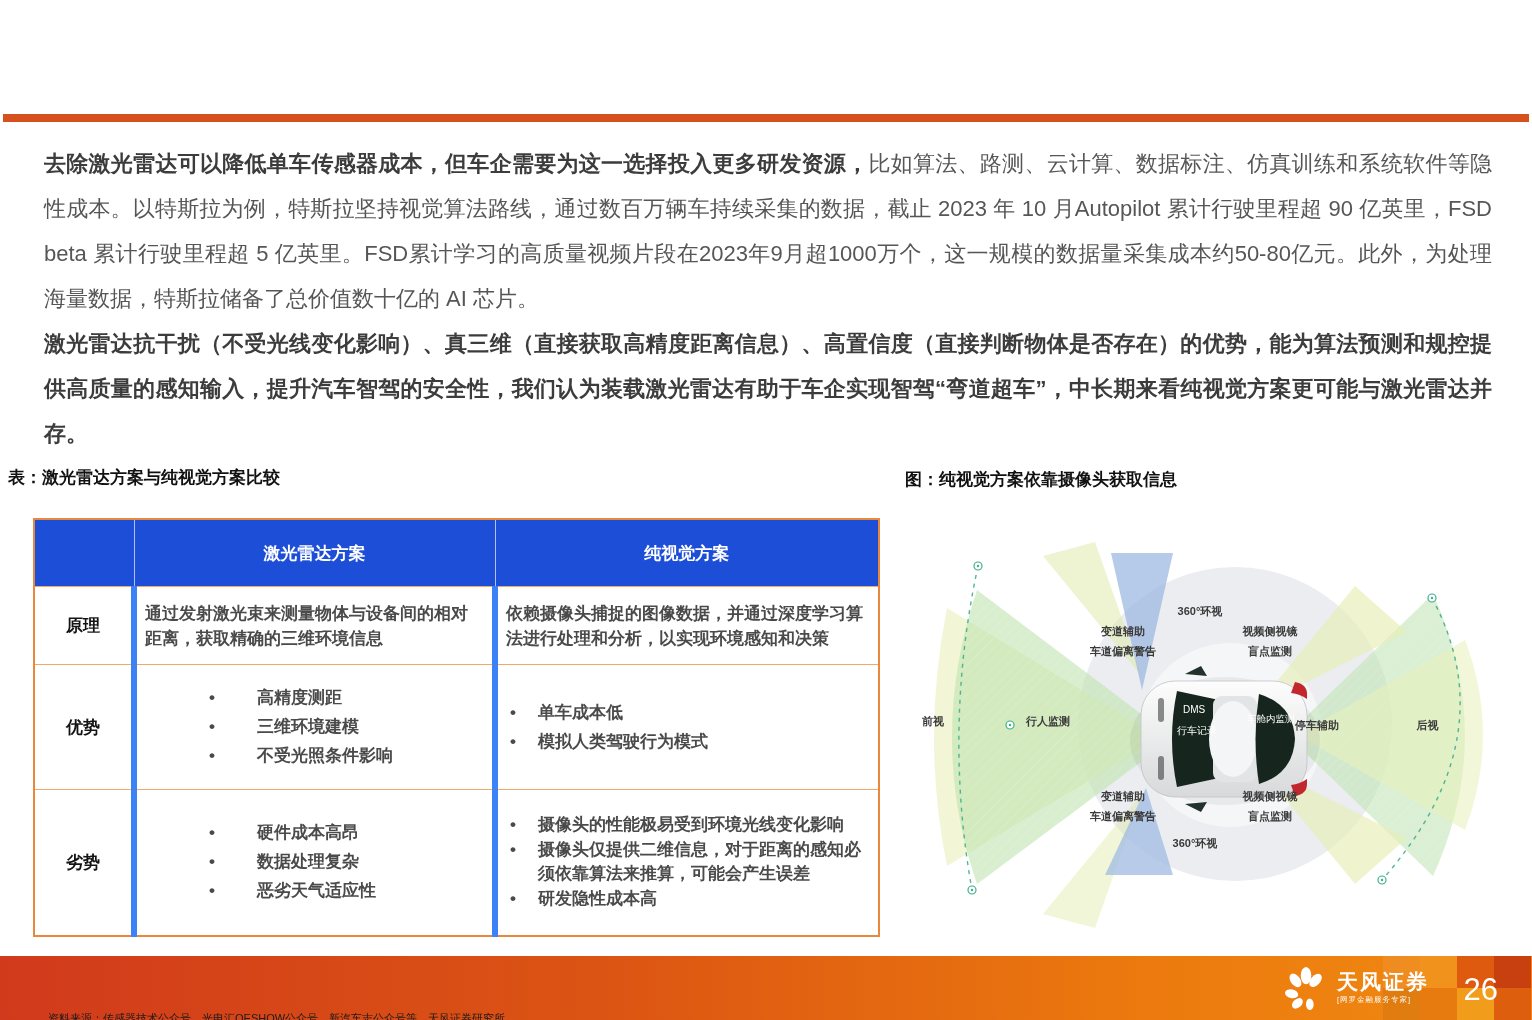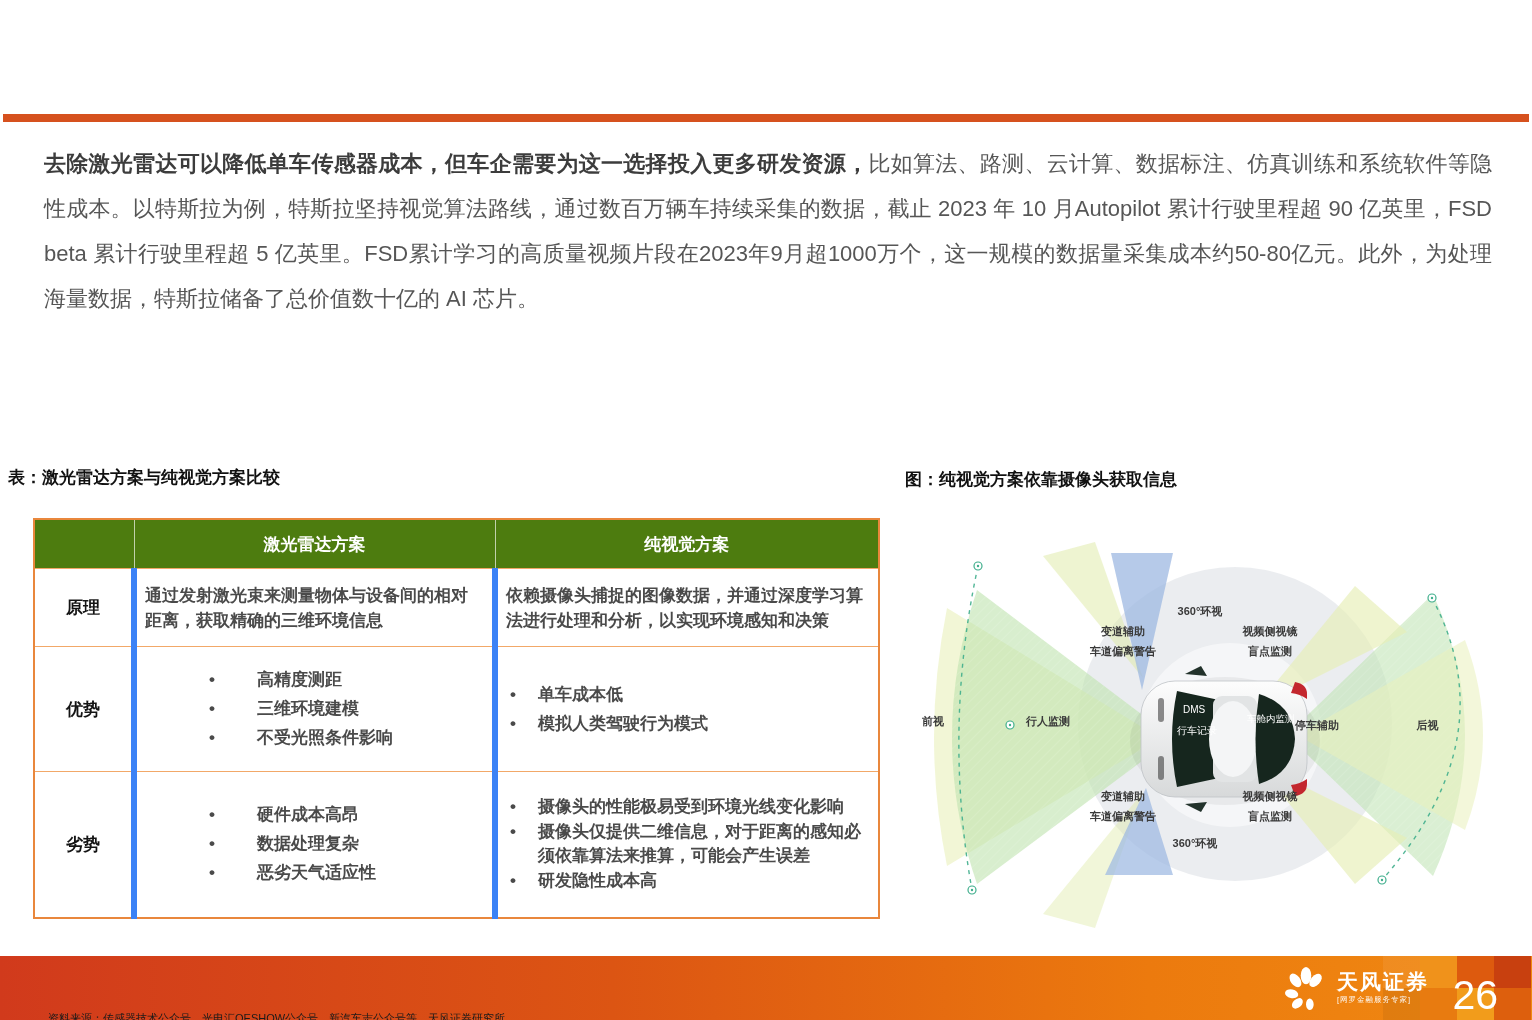--- a/index.html
+++ b/index.html
@@ -10,21 +10,21 @@
   .divider{position:absolute;left:3px;right:3px;top:114px;height:8px;background:#D6511E;}
 
   .bodytext{position:absolute;left:44px;top:141px;width:1448px;font-size:22px;line-height:45px;text-align:justify;color:#565656;}
   .bodytext p{margin:0;}
   .bodytext .lead{color:#3c3c3c;font-weight:bold;}
   .bodytext .boldpara{color:#3c3c3c;font-weight:bold;}
 
   .caption{position:absolute;font-size:17px;font-weight:bold;color:#111;white-space:nowrap;}
 
   table.cmp{position:absolute;left:33px;top:518px;width:845px;border-collapse:collapse;table-layout:fixed;border:2px solid #E9873C;}
-  .cmp th{background:#4d7c0f;color:#fff;font-size:17px;font-weight:bold;height:42px;border-left:1px solid rgba(255,255,255,.65);padding:3px;text-align:center;margin-top:16px;}
+  .cmp th{background:#1d4ed8;color:#fff;font-size:17px;font-weight:bold;height:42px;border-left:1px solid rgba(255,255,255,.65);padding:12px;text-align:center;margin-top:16px;}
   .cmp th:first-child{border-left:none;}
   .cmp td{font-size:17px;font-weight:bold;color:#4a4a4a;vertical-align:middle;border-top:1px solid #F2A868;border-left:6px solid #3b82f6;padding:6px 8px;}
   .cmp td.rowlab{border-left:none;text-align:center;color:#141414;}
   .cmp td.txt{line-height:25px;}
   ul.blts{list-style:none;margin:0;padding:0;}
   .blts li{position:relative;line-height:24px;margin:1px 0;}
   .blts li::before{content:"•";position:absolute;color:#4a4a4a;}
   .blts.wide li{padding-left:112px;}
   .blts.wide li::before{left:64px;}
   .blts.narrow li{padding-left:32px;}
@@ -36,31 +36,32 @@
   .dlabel{position:absolute;font-size:11px;font-weight:bold;color:#3a3a3a;text-align:center;line-height:20px;}
   .car-label{position:absolute;font-size:10px;font-weight:normal;color:#ffffff;text-align:left;line-height:12px;white-space:nowrap;}
 
   .footer{position:absolute;left:0;top:956px;width:1532px;height:64px;background:linear-gradient(90deg,#D13A1C 0%,#DC5513 40%,#EC7A0E 75%,#F08A12 100%);}
   .tile{position:absolute;width:37px;height:32px;}
   .source{position:absolute;left:48px;top:8px;font-size:11px;color:#1a1a1a;white-space:nowrap;margin-top:47px;}
   .logo{position:absolute;left:1283px;top:10px;display:flex;align-items:flex-start;}
   .logo .brandcol{margin-left:8px;margin-top:4px;}
   .brand-name{font-size:21px;font-weight:bold;color:#ffffff;letter-spacing:2px;line-height:24px;}
   .brand-tag{font-size:7.5px;color:#ffffff;letter-spacing:1px;opacity:.95;margin-top:1px;}
-  .pagenum{position:absolute;right:34px;top:16px;font-size:41px;color:#ffffff;}
+  .pagenum{position:absolute;right:34px;top:16px;font-size:31px;color:#ffffff;}
 </style>
 </head>
 <body>
 
 <div id="slide">
 
   <div class="divider"></div>
 
   <div class="bodytext">
     <p><span class="lead">去除激光雷达可以降低单车传感器成本，但车企需要为这一选择投入更多研发资源，</span><span>比如算法、路测、云计算、数据标注、仿真训练和系统软件等隐性成本。以特斯拉为例，特斯拉坚持视觉算法路线，通过数百万辆车持续采集的数据，截止 2023 年 10 月Autopilot 累计行驶里程超 90 亿英里，FSD beta 累计行驶里程超 5 亿英里。FSD累计学习的高质量视频片段在2023年9月超1000万个，这一规模的数据量采集成本约50-80亿元。此外，为处理海量数据，特斯拉储备了总价值数十亿的 AI 芯片。</span></p>
+    <p class="boldpara">激光雷达抗干扰（不受光线变化影响）、真三维（直接获取高精度距离信息）、高置信度（直接判断物体是否存在）的优势，能为算法预测和规控提供高质量的感知输入，提升汽车智驾的安全性，我们认为装载激光雷达有助于车企实现智驾“弯道超车”，中长期来看纯视觉方案更可能与激光雷达并存。</p>
   </div>
 
   <div class="caption" style="left:905px;top:468px;">图：纯视觉方案依靠摄像头获取信息</div>
   <div class="caption" style="left:8px;top:466px;">表：激光雷达方案与纯视觉方案比较</div>
 
   <table class="cmp">
     <colgroup>
         <col style="width:100px">
         <col style="width:361px">
         <col style="width:384px">

